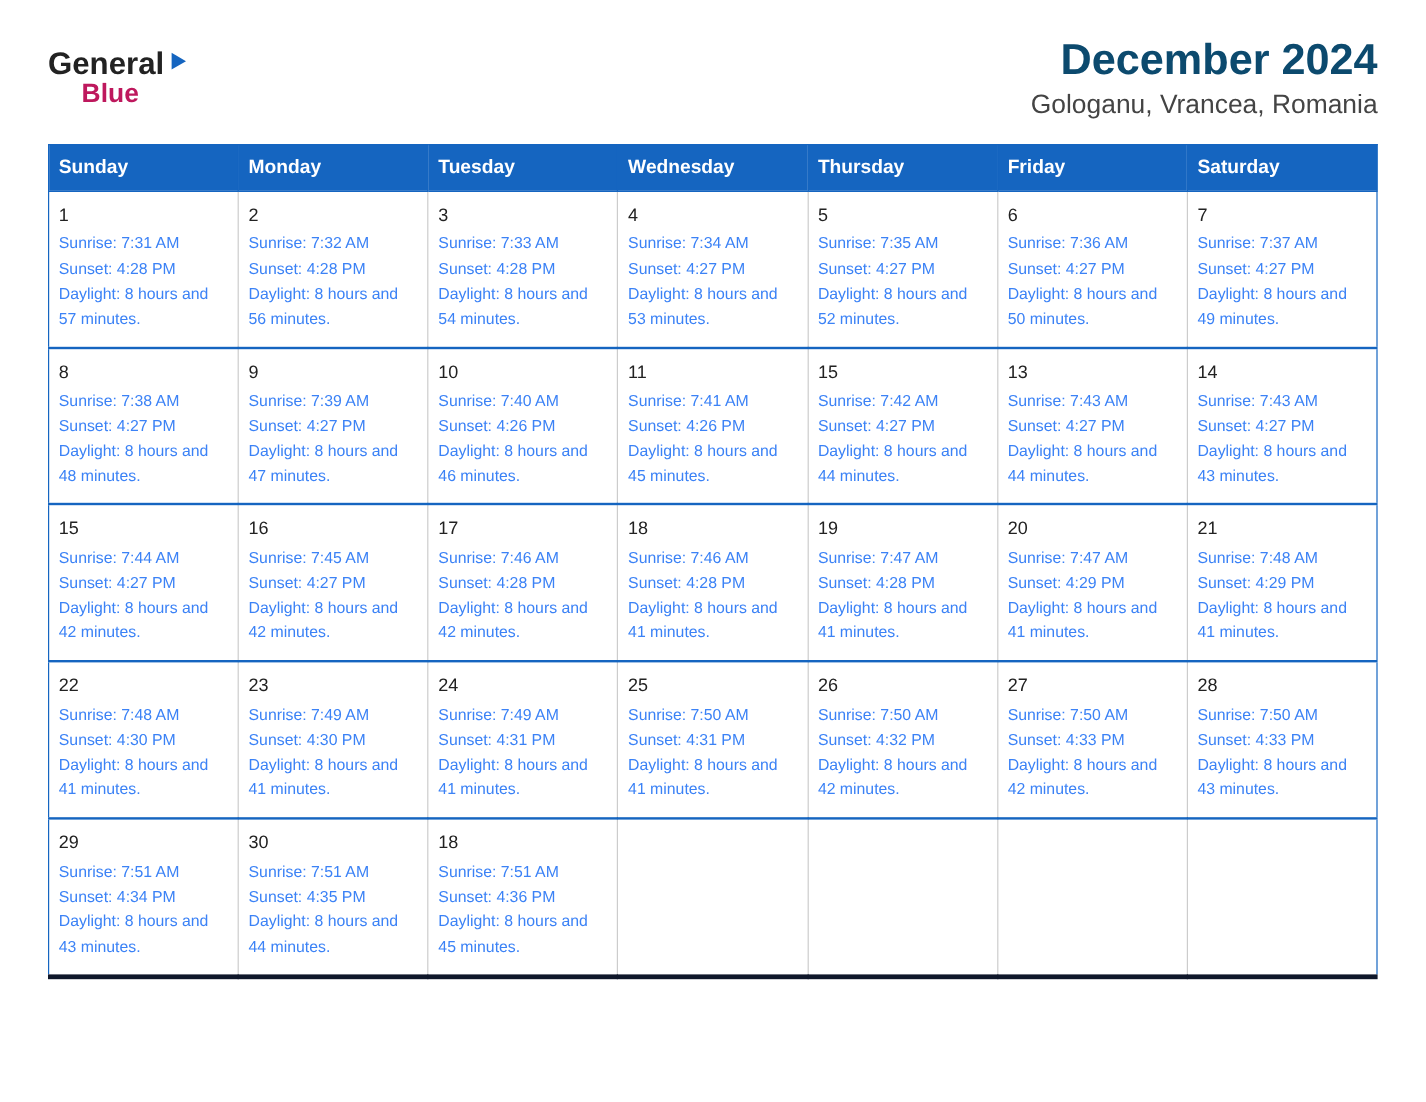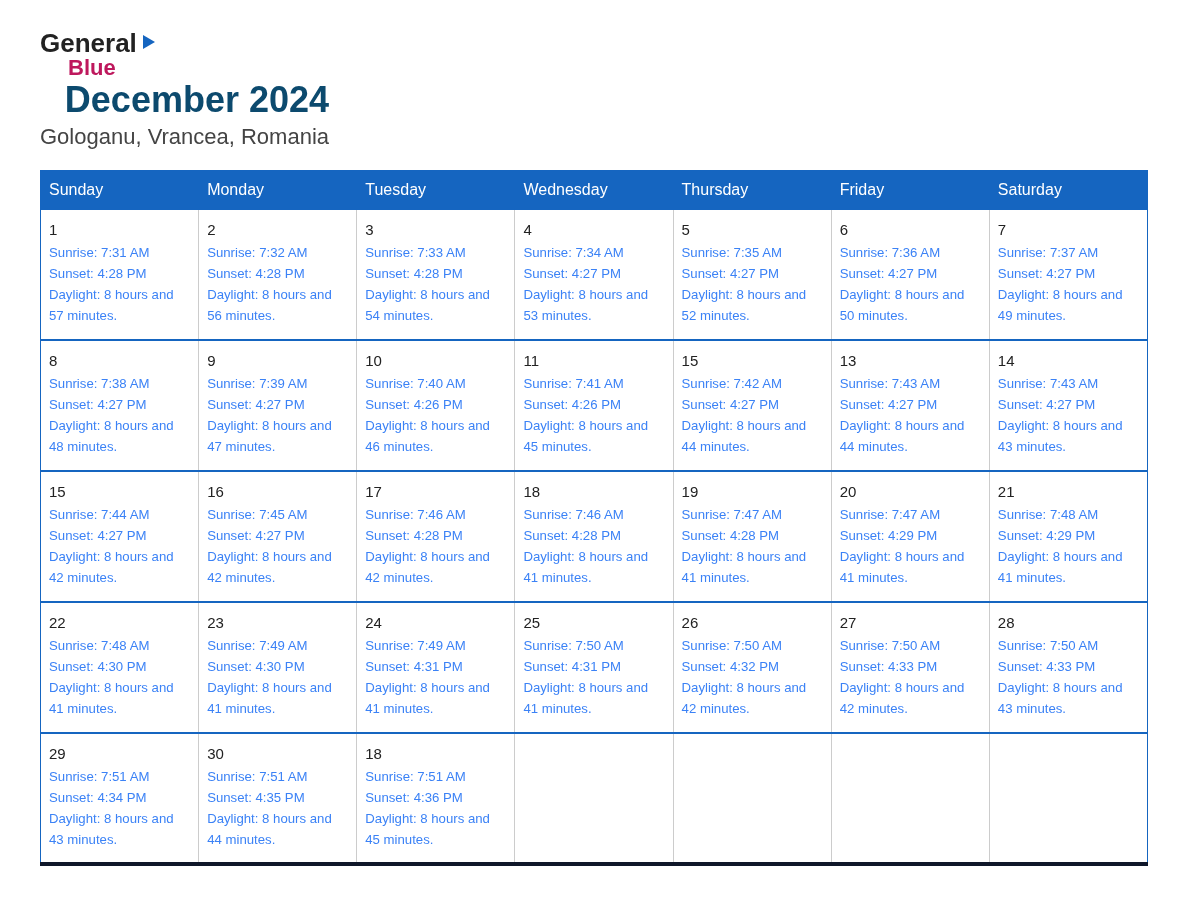--- a/index.html
+++ b/index.html
@@ -5,23 +5,22 @@
     * { box-sizing: border-box; margin: 0; padding: 0; }
     body {
       font-family: Arial, sans-serif;
       background: #fff;
       padding: 30px 40px;
       color: #222;
     }
     .header {
       display: flex;
       justify-content: space-between;
-      align-items: flex-start;
+      align-items: center;
       margin-bottom: 20px;
-      flex-direction: column;
     }
     .logo {
       display: flex;
       flex-direction: column;
       align-items: flex-start;
     }
     .logo-general {
       font-size: 26px;
       font-weight: bold;
       color: #222;
@@ -54,21 +53,21 @@
       border-collapse: collapse;
       table-layout: fixed;
     }
     thead tr {
       background-color: #1565c0;
       color: #fff;
     }
     thead th {
       padding: 10px 8px;
       font-size: 16px;
-      font-weight: normal;
+      font-weight: bold;
       text-align: left;
       border: 1px solid #1565c0;
     }
     tbody tr {
       border-bottom: 2px solid #1565c0;
     }
     tbody td {
       padding: 8px 8px 12px 8px;
       font-size: 13.5px;
       vertical-align: top;

